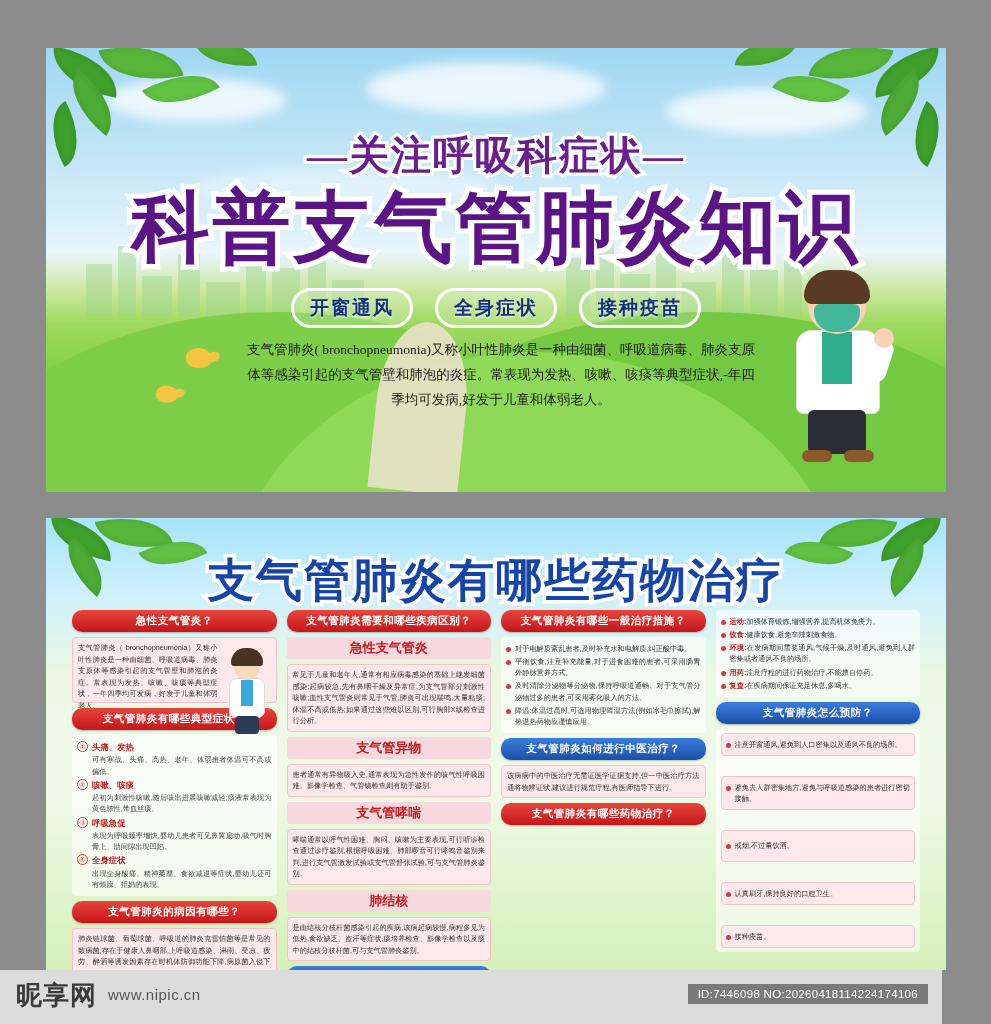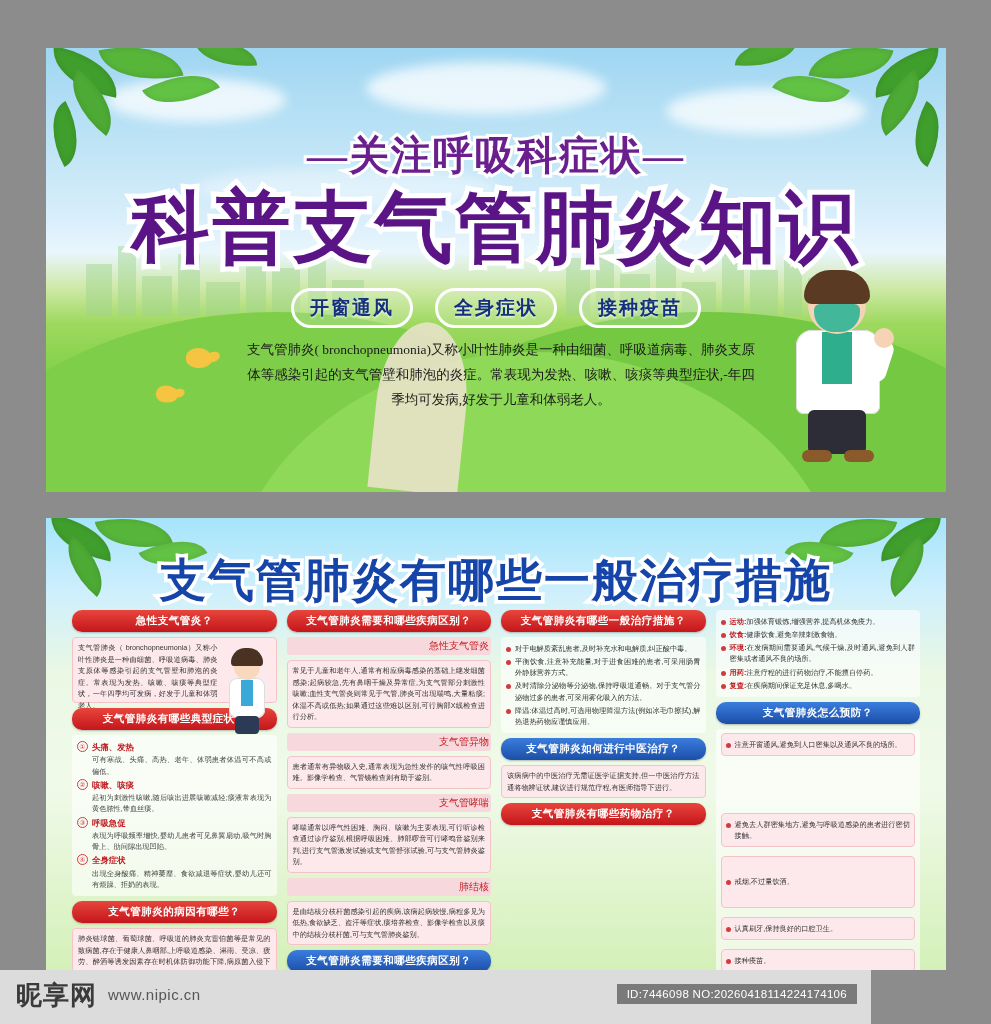--- a/index.html
+++ b/index.html
@@ -139,22 +139,22 @@
     padding: 4px 5px;
     font-size: 7.2px;
     line-height: 1.6;
     color: #333;
     text-align: justify;
   }
   .box.pink { background: #fde9ec; border-color: #f3c3c8; }
   .box.plain { background: rgba(255,255,255,0.6); border: none; }
   .subhead {
     background: #f7d8dc;
-    color: #c01c22; font-weight: normal;
-    font-size: 10px; text-align: right;
+    color: #c01c22; font-weight: bold;
+    font-size: 13px; text-align: center;
     border-radius: 3px; padding: 2px;
   }
   .num-item { display: flex; align-items: flex-start; gap: 4px; margin: 2px 0; }
   .num {
     flex: 0 0 auto; width: 11px; height: 11px; border-radius: 50%;
     border: 1px solid #d23a3f; color: #d23a3f;
     font-size: 7px; line-height: 9px; text-align: center;
   }
   .num-title { font-size: 8.4px; font-weight: bold; color: #c01c22; }
   .num-body { font-size: 7.2px; line-height: 1.55; color: #444; }
@@ -167,21 +167,21 @@
   
   .nurse { position: absolute; right: 4px; top: 36px; width: 52px; height: 92px; }
   .nurse .h { position: absolute; left: 13px; top: 8px; width: 26px; height: 26px; background: #f8d9bd; border-radius: 50%; }
   .nurse .hair { position: absolute; left: 10px; top: 2px; width: 32px; height: 18px; background: #4a3222; border-radius: 16px 16px 4px 4px; }
   .nurse .body { position: absolute; left: 8px; top: 32px; width: 36px; height: 40px; background: #fff; border-radius: 8px; box-shadow: inset 0 0 0 1px #ddd; }
   .nurse .in { position: absolute; left: 20px; top: 34px; width: 12px; height: 26px; background: #3aa8d8; }
   .nurse .leg { position: absolute; left: 14px; top: 70px; width: 24px; height: 18px; background: #2d3a55; border-radius: 4px; }
 
   
   .footer {
-    position: absolute; left: 0; bottom: 0; width: 871px; height: 54px;
+    position: absolute; left: 0; bottom: 0; width: 942px; height: 54px;
     background: #dcdcdc;
   }
   .logo-cn {
     position: absolute; left: 16px; top: 8px;
     font-size: 26px; font-weight: bold; color: #3a3a3a;
     letter-spacing: 1px;
   }
   .logo-url {
     position: absolute; left: 108px; top: 16px;
     font-size: 15px; color: #555; letter-spacing: .5px;
@@ -281,21 +281,21 @@
       <div class="leaf" style="left:10px; top:32px; width:58px; height:32px; transform:rotate(40deg); background:#4daa34;"></div>
       <div class="leaf" style="left:96px; top:20px; width:62px; height:30px; transform:rotate(-26deg); background:#62c244;"></div>
     </div>
     <div class="leafwrap" style="right:0; top:0; height:110px; transform: scaleX(-1);">
       <div class="leaf" style="left:2px; top:2px; width:66px; height:36px; transform:rotate(10deg); background:#3f9e2c;"></div>
       <div class="leaf" style="left:52px; top:-4px; width:72px; height:38px; transform:rotate(-12deg); background:#57b53a;"></div>
       <div class="leaf" style="left:10px; top:32px; width:58px; height:32px; transform:rotate(40deg); background:#4daa34;"></div>
       <div class="leaf" style="left:96px; top:20px; width:62px; height:30px; transform:rotate(-26deg); background:#62c244;"></div>
     </div>
 
-    <div class="board-title">支气管肺炎有哪些一般治疗措施</div>
+    <div class="board-title">支气管肺炎有哪些药物治疗</div>
 
     <div class="cols">
 
       <div class="col" style="position:relative;">
         <div class="sec-head">急性支气管炎？</div>
         <div class="box pink" style="padding-right:58px; min-height:66px;">支气管肺炎（ bronchopneumonia）又称小叶性肺炎是一种由细菌、呼吸道病毒、肺炎支原体等感染引起的支气管壁和肺泡的炎症。常表现为发热、咳嗽、咳痰等典型症状，一年四季均可发病，好发于儿童和体弱老人。</div>
         <div class="nurse">
           <div class="body"></div>
             <div class="in"></div>
             <div class="leg"></div>
@@ -393,34 +393,34 @@
           <div class="bullet">
               <span class="dot"></span>
               <span class="t"><b class="kv-title">用药:</b><span>注意疗程的进行药物治疗,不能擅自停药。</span></span>
             </div>
           <div class="bullet">
               <span class="dot"></span>
               <span class="t"><b class="kv-title">复查:</b><span>在疾病期间保证充足休息,多喝水。</span></span>
             </div>
         </div>
         <div class="sec-head blue">支气管肺炎怎么预防？</div>
-        <div class="box plain" style="flex:1; display:flex; flex-direction:column; gap:9px;">
+        <div class="box plain" style="flex:1; display:flex; flex-direction:column; gap:20px;">
           <div class="box pink" style="padding:3px 4px;">
               <div class="bullet">
                 <span class="dot"></span>
                 <span class="t">注意开窗通风,避免到人口密集以及通风不良的场所。</span>
               </div>
             </div>
-          <div class="box pink" style="padding:3px 4px;margin-top:48px;">
+          <div class="box pink" style="padding:3px 4px;">
               <div class="bullet">
                 <span class="dot"></span>
                 <span class="t">避免去人群密集地方,避免与呼吸道感染的患者进行密切接触。</span>
               </div>
             </div>
-          <div class="box pink" style="padding:17px 4px;">
+          <div class="box pink" style="padding:7px 4px;">
               <div class="bullet">
                 <span class="dot"></span>
                 <span class="t">戒烟,不过量饮酒。</span>
               </div>
             </div>
           <div class="box pink" style="padding:3px 4px;">
               <div class="bullet">
                 <span class="dot"></span>
                 <span class="t">认真刷牙,保持良好的口腔卫生。</span>
               </div>

